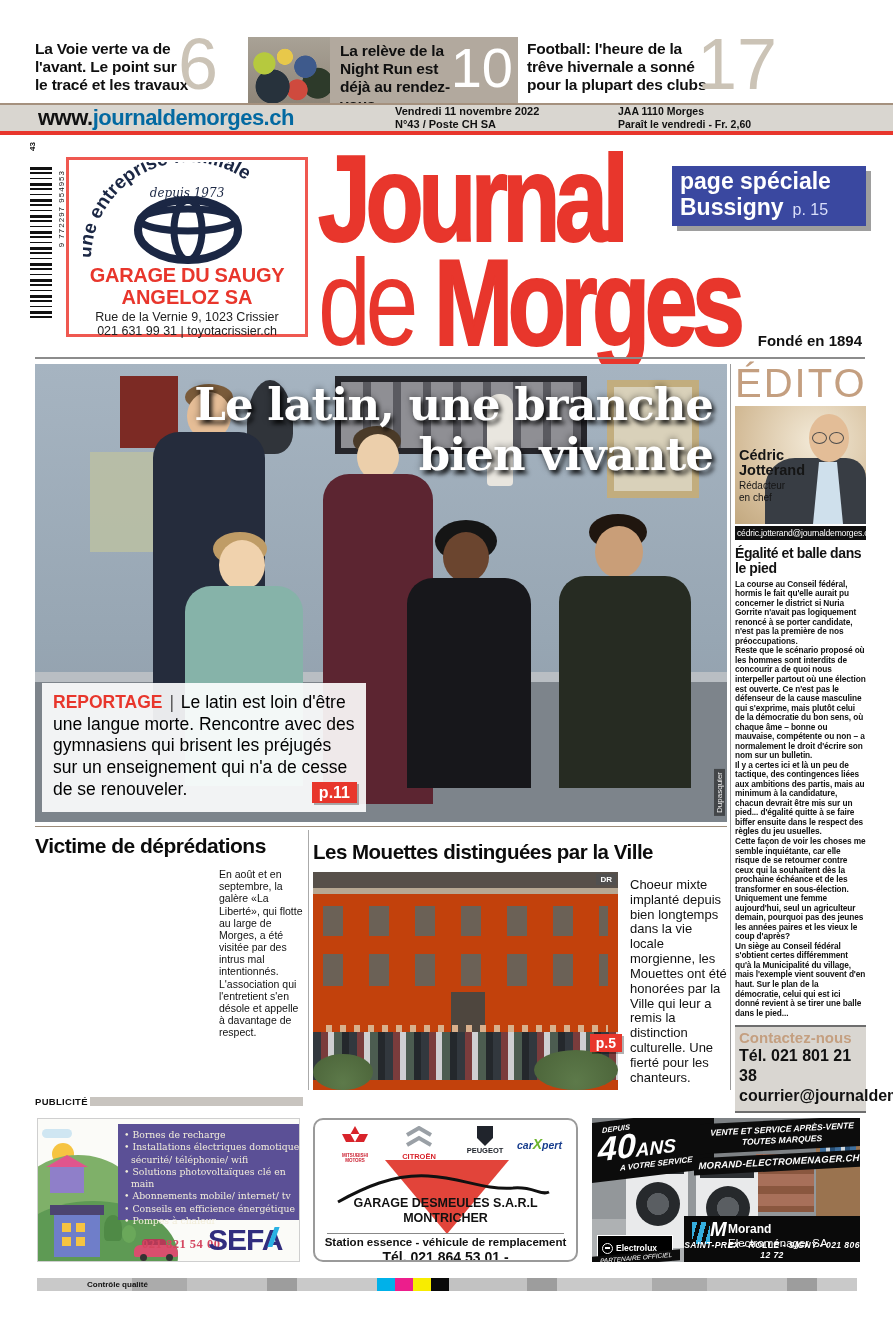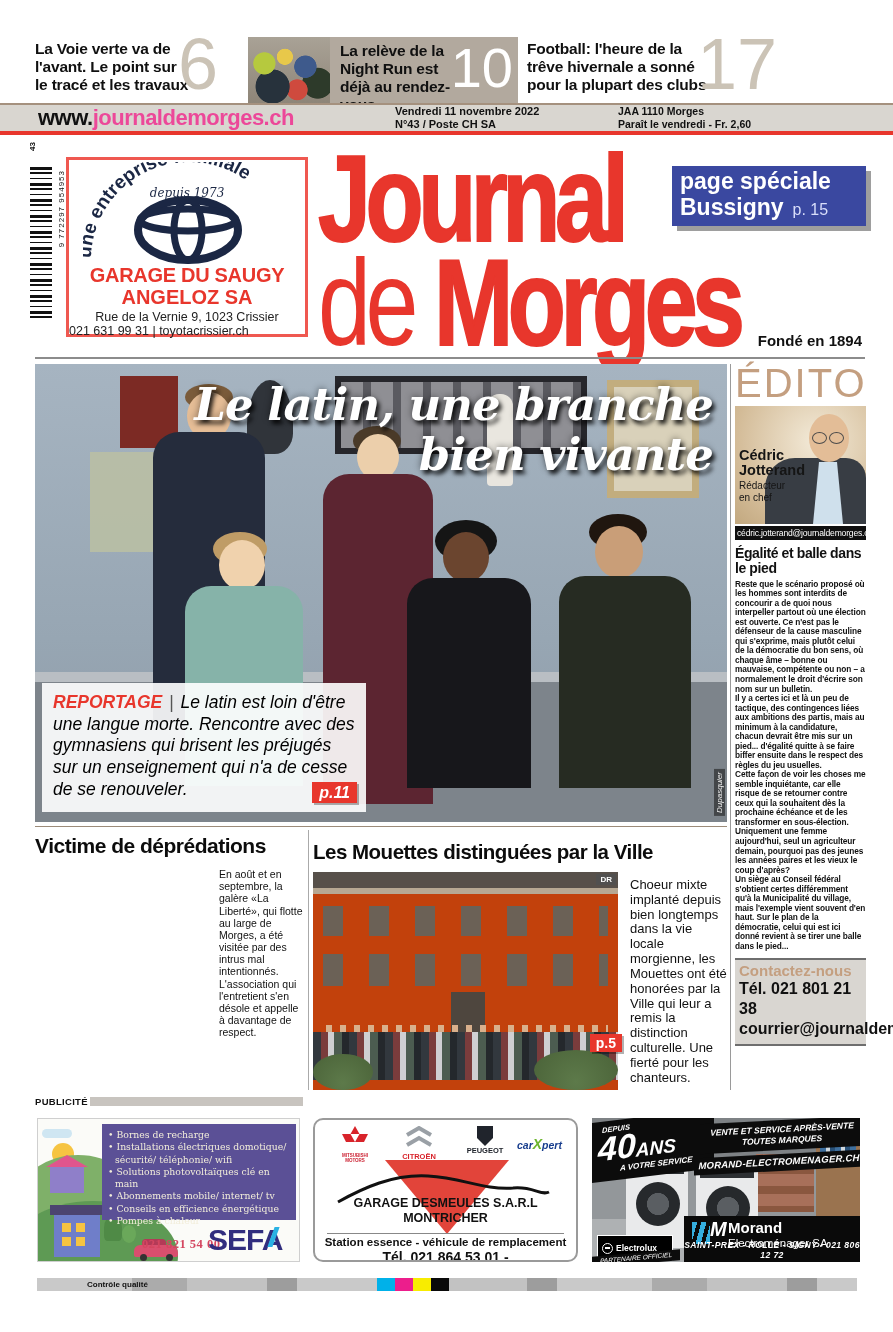--- a/index.html
+++ b/index.html
@@ -16,51 +16,51 @@
                 radial-gradient(circle at 30% 75%,#27323c 0 22%,transparent 23%),
                 radial-gradient(circle at 60% 80%,#cf4a3e 0 14%,transparent 15%),
                 radial-gradient(circle at 85% 70%,#2d3a2a 0 18%,transparent 19%),
                 linear-gradient(180deg,#a9a296,#8e8578);}
   #t2box{left:330px;top:37px;width:188px;height:66px;background:#b2a99e;}
   #t2box .teaser{position:absolute;left:10px;top:5px;width:122px;}
   #t2num{position:absolute;right:5px;top:3px;font-size:56px;color:#fff;}
   
   #infobar{left:0;top:103px;width:893px;height:28px;background:#d9d6d0;border-top:2px solid #a5917e;box-sizing:border-box;}
   #www{left:38px;top:105px;font-size:22px;font-weight:700;letter-spacing:-0.5px;}
-  #www .red{color:#ec4899;}
+  #www .red{color:#0369a1;}
   .ibtxt{font-size:11px;font-weight:700;line-height:1.2;}
   #redline{left:0;top:131px;width:893px;height:4px;background:#e8362c;}
   
   #barcode{left:30px;top:148px;width:36px;height:174px;}
   #bc-bars{position:absolute;left:0;top:16px;bottom:4px;width:22px;
      background:repeating-linear-gradient(0deg,#111 0 2px,#fff 2px 4px,#111 4px 7px,#fff 7px 11px,#111 11px 12px,#fff 12px 16px);}
   .vtext{writing-mode:vertical-rl;transform:rotate(180deg);}
   #bc-num{position:absolute;right:0;top:22px;font-size:8px;letter-spacing:1px;}
   #bc-issue{position:absolute;left:-2px;top:-6px;font-size:8px;font-weight:700;}
   
   #saugy{left:66px;top:157px;width:242px;height:180px;border:3px solid #ef5850;background:#fff;box-sizing:border-box;}
   #saugy-depuis{left:0;right:0;top:26px;text-align:center;font-family:"DejaVu Serif",serif;font-style:italic;font-size:12px;color:#1b2744;}
   #saugy-n1{left:0;right:0;top:104px;text-align:center;font-size:20px;font-weight:900;color:#e8362c;letter-spacing:-0.3px;}
   #saugy-n2{left:0;right:0;top:126px;text-align:center;font-size:20px;font-weight:900;color:#e8362c;}
   #saugy-addr{left:0;right:0;top:150px;text-align:center;font-size:12.5px;color:#222;}
-  #saugy-tel{left:0;right:0;top:164px;text-align:left;font-size:12.5px;color:#222;}
+  #saugy-tel{left:0;right:0;top:164px;text-align:center;font-size:12.5px;color:#222;}
   
   .mh{font-weight:900;color:#e8362c;line-height:0.88;letter-spacing:-7px;transform:scaleX(0.78);transform-origin:0 0;-webkit-text-stroke:2px #e8362c;}
   #mh1{left:318px;top:146px;font-size:122px;}
   #mh2{left:318px;top:250px;font-size:122px;}
   #mh2 .de{font-weight:400;-webkit-text-stroke:0;}
   #badge{left:672px;top:166px;width:178px;background:#3a48a0;color:#fff;padding:3px 8px 5px;z-index:5;
          box-shadow:5px 5px 0 rgba(40,40,40,.45);font-size:23px;font-weight:700;line-height:1.12;}
   #badge .pg{font-size:16px;font-weight:400;color:#d9defa;margin-left:9px;}
   #founded{right:31px;top:332px;font-size:15px;font-weight:900;}
   #mh-rule{left:35px;top:357px;width:830px;height:2px;background:#8c8c8c;}
   
   #leadphoto{left:35px;top:364px;width:692px;height:458px;overflow:hidden;
      background:linear-gradient(180deg,#a6b4c1,#97a6b3 60%,#8d99a5);}
-  .ph{position:absolute;font-style:italic;}
+  .ph{position:absolute;}
   #lp-cab{left:0;bottom:0;width:692px;height:150px;background:linear-gradient(180deg,#b9bec3 0 10px,#7d848b 10px 100%);}
   #lp-poster{left:85px;top:12px;width:58px;height:72px;background:#7c2a24;}
   #lp-map{left:55px;top:88px;width:90px;height:100px;background:#b9bfa4;opacity:.9;}
   #lp-bust{left:212px;top:16px;width:46px;height:74px;background:#30343a;border-radius:50% 50% 40% 40%/60% 60% 28% 28%;}
   #lp-frieze{left:300px;top:12px;width:240px;height:66px;border:6px solid #26262b;
      background:repeating-linear-gradient(90deg,#8f8f94 0 22px,#5a5a60 22px 30px);}
   #lp-statue{left:452px;top:30px;width:26px;height:92px;background:#e9e6df;border-radius:12px 12px 4px 4px;}
   #lp-frame{right:28px;top:16px;width:78px;height:104px;background:#d9d1ba;border:7px solid #c2ad7e;}
   .head{border-radius:50%;}
   .torso{border-radius:26px 26px 0 0;}
@@ -116,21 +116,21 @@
      background:repeating-linear-gradient(90deg,#32383e 0 8px,#7a3c3c 8px 15px,#cfcfd2 15px 21px,#4c5c50 21px 29px,#24282c 29px 36px);}
   .bush{background:radial-gradient(circle at 50% 80%,#5d7a4a,#4a6238);border-radius:50%;}
   #choir-pg{right:-4px;bottom:38px;font-size:14px;padding:1px 6px;position:absolute;}
   #choir-text{left:630px;top:878px;width:97px;font-size:13px;line-height:1.14;}
   
   #pub-label{left:35px;top:1096px;font-size:9.5px;font-weight:700;letter-spacing:.3px;}
   #pub-bar{left:90px;top:1097px;width:213px;height:9px;background:#c8c4bf;}
   
   .ad{overflow:hidden;box-sizing:border-box;}
   #ad-sefa{left:37px;top:1118px;width:263px;height:144px;border:1px solid #cfcfcf;background:#fbfbf8;}
-  #sf-panel{left:64px;top:5px;width:194px;height:96px;background:#5b5096;color:#f2edda;padding:5px 6px;box-sizing:border-box;}
+  #sf-panel{left:80px;top:5px;width:194px;height:96px;background:#5b5096;color:#f2edda;padding:5px 6px;box-sizing:border-box;}
   #sf-panel ul{margin:0;padding:0;list-style:none;font-family:"DejaVu Serif",serif;font-size:9.3px;line-height:1.32;}
   #sf-panel li{padding-left:7px;text-indent:-7px;}
   #sf-panel li::before{content:"• ";}
   #sf-phone{left:104px;top:118px;font-size:12.5px;font-weight:700;color:#d44660;letter-spacing:.5px;font-family:Liberation Serif, serif;}
   #sf-logo{left:170px;top:104px;font-size:30px;font-weight:900;color:#312d7e;letter-spacing:-1px;}
   #sf-acc{left:233px;top:108px;width:5px;height:20px;background:#2ab1e3;transform:skewX(-20deg);}
   #ad-des{left:313px;top:1118px;width:265px;height:144px;border:2px solid #9a9a9a;border-radius:10px;background:#fff;}
   .db{position:absolute;top:6px;text-align:center;font-weight:700;}
   .db small{display:block;font-size:4.5px;color:#c23;line-height:1.1;letter-spacing:0;}
   #db-cit b{display:block;color:#d8232a;font-size:7.5px;font-weight:900;}
@@ -158,21 +158,21 @@
   #mr-b3{right:-4px;top:36px;width:170px;height:17px;transform:skewY(-3deg);font-size:9.5px;font-style:italic;font-weight:900;text-align:center;padding-top:2px;box-sizing:border-box;letter-spacing:.2px;}
   #mr-elux{left:5px;top:117px;width:76px;height:17px;background:#000;border:1px solid #fff;display:flex;align-items:center;gap:3px;padding:12px 4px;box-sizing:border-box;}
   #mr-elux .ic{width:9px;height:9px;border:1px solid #fff;border-radius:50%;display:flex;align-items:center;justify-content:center;}
   #mr-elux .ic i{display:block;width:5px;height:1.5px;background:#fff;}
   #mr-elux span{color:#fff;font-size:8.5px;font-weight:700;}
   #mr-partner{left:0;top:135px;width:88px;height:11px;transform:skewY(-5deg);font-size:6.5px;font-style:italic;padding:1px 0 0 8px;box-sizing:border-box;}
   #mr-bot{left:92px;bottom:0;width:176px;height:46px;background:#0a0a0a;}
   #mr-mlogo{left:8px;top:6px;width:18px;height:22px;background:repeating-linear-gradient(105deg,#35aede 0 5px,#0a0a0a 5px 9px);position:absolute;}
   #mr-m{left:26px;top:2px;position:absolute;color:#fff;font-size:20px;font-weight:900;font-style:italic;}
   #mr-co{left:44px;top:4px;position:absolute;color:#fff;line-height:1.05;}
-  #mr-co b{font-size:15px;}
+  #mr-co b{font-size:12px;}
   #mr-co span{font-size:11.5px;display:block;}
   #mr-loc{left:0;right:0;bottom:2px;position:absolute;text-align:center;color:#fff;font-size:8.6px;font-weight:700;font-style:italic;letter-spacing:.4px;}
   
   #quality{left:37px;top:1278px;width:820px;height:13px;
      background:repeating-linear-gradient(90deg,#c9c9c9 0 95px,#ababab 95px 150px,#c2c2c2 150px 230px,#9d9d9d 230px 260px);}
   #q-label{left:50px;top:2px;font-size:8px;font-weight:700;position:absolute;}
   .cmyk{position:absolute;top:0;width:18px;height:13px;}
 </style>
 </head>
 <body>
@@ -287,20 +287,21 @@
         <div>Jotterand</div>
         <div id="ed-role">
           <div>Rédacteur</div>
           <div>en chef</div>
         </div>
       </div>
     </div>
     <div id="ed-email">cédric.jotterand@journaldemorges.ch</div>
     <div id="ed-h2">Égalité et balle dans le pied</div>
     <div>
+      <p class="ed-p">La course au Conseil fédéral, hormis le fait qu'elle aurait pu concerner le district si Nuria Gorrite n'avait pas logiquement renoncé à se porter candidate, n'est pas la première de nos préoccupations.</p>
       <p class="ed-p">Reste que le scénario proposé où les hommes sont interdits de concourir a de quoi nous interpeller partout où une élection est ouverte. Ce n'est pas le défenseur de la cause masculine qui s'exprime, mais plutôt celui de la démocratie du bon sens, où chaque âme – bonne ou mauvaise, compétente ou non – a normalement le droit d'écrire son nom sur un bulletin.</p>
       <p class="ed-p">Il y a certes ici et là un peu de tactique, des contingences liées aux ambitions des partis, mais au minimum à la candidature, chacun devrait être mis sur un pied... d'égalité quitte à se faire biffer ensuite dans le respect des règles du jeu usuelles.</p>
       <p class="ed-p">Cette façon de voir les choses me semble inquiétante, car elle risque de se retourner contre ceux qui la souhaitent dès la prochaine échéance et de les transformer en sous-élection. Uniquement une femme aujourd'hui, seul un agriculteur demain, pourquoi pas des jeunes les années paires et les vieux le coup d'après?</p>
       <p class="ed-p">Un siège au Conseil fédéral s'obtient certes différemment qu'à la Municipalité du village, mais l'exemple vient souvent d'en haut. Sur le plan de la démocratie, celui qui est ici donné revient à se tirer une balle dans le pied...</p>
     </div>
     <div id="ed-contact">
       <div id="ed-contact-title">Contactez-nous</div>
       <div class="ed-cline">Tél. 021 801 21 38</div>
       <div class="ed-cline">courrier@journaldemorges.ch</div>
     </div>

